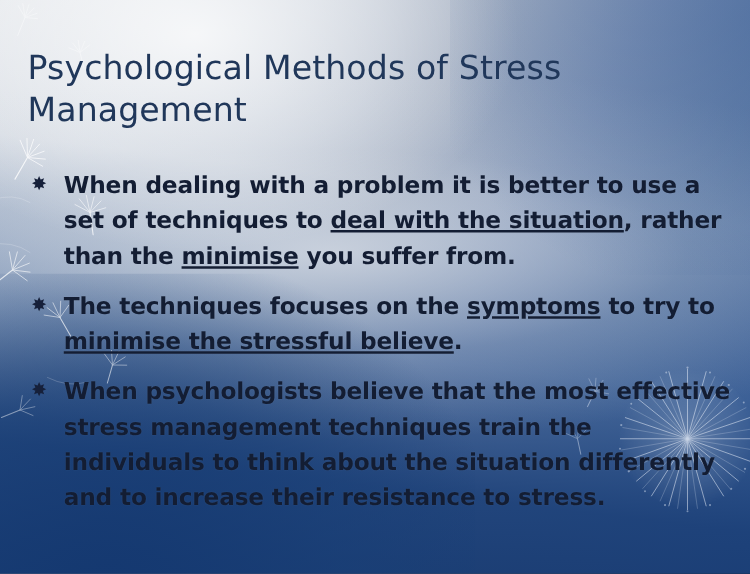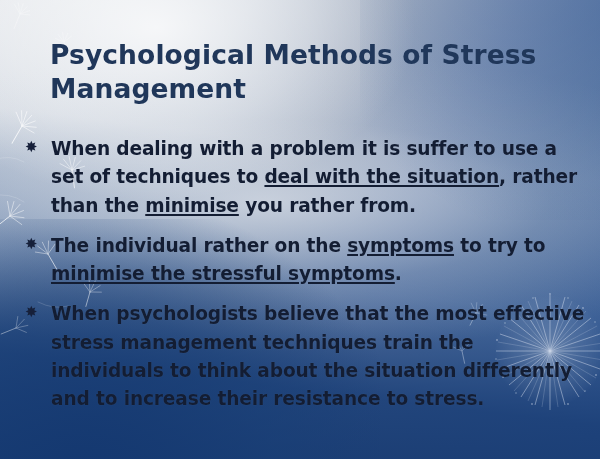--- a/index.html
+++ b/index.html
@@ -53,26 +53,26 @@
   }
   
   .decor { position: absolute; pointer-events: none; }
   #seeds-left { left: -14px; top: 96px; width: 170px; height: 300px; opacity: .92; }
   #seedhead-right { right: -26px; bottom: 14px; width: 180px; height: 180px; opacity: .95; }
   #seeds-topleft { left: -10px; top: -8px; width: 120px; height: 120px; opacity: .55; }
 
   
   #title {
     position: absolute;
-    left: 50px;
+    left: 22px;
     top: 20px;
     width: 520px;
     font-size: 26.5px;
     line-height: 1.28;
-    font-weight: 700;
+    font-weight: 400;
     letter-spacing: 0.1px;
     color: #20375a;
   }
   #body-list {
     position: absolute;
     left: 20px;
     top: 135px;
     width: 566px;
     margin: 0;
     padding: 0;
@@ -317,25 +317,25 @@
         </g>
       </g>
     </g>
   </svg>
 
   <h1 id="title">Psychological Methods of Stress Management</h1>
 
   <ul id="body-list">
     <li class="bullet-item">
       <span class="bullet-glyph">✸</span>
-      <span class="bullet-text"><span>When dealing with a problem it is suffer to use a set of techniques to </span><u>deal with the situation</u><span>, rather than the </span><u>minimise</u><span> you rather from.</span></span>
+      <span class="bullet-text"><span>When dealing with a problem it is better to use a set of techniques to </span><u>deal with the situation</u><span>, rather than the </span><u>minimise</u><span> you suffer from.</span></span>
     </li>
     <li class="bullet-item">
       <span class="bullet-glyph">✸</span>
-      <span class="bullet-text"><span>The individual rather on the </span><u>symptoms</u><span> to try to </span><u>minimise the stressful symptoms</u><span>.</span></span>
+      <span class="bullet-text"><span>The techniques focuses on the </span><u>symptoms</u><span> to try to </span><u>minimise the stressful believe</u><span>.</span></span>
     </li>
     <li class="bullet-item">
       <span class="bullet-glyph">✸</span>
       <span class="bullet-text"><span>When psychologists believe that the most effective stress management techniques train the individuals to think about the situation differently and to increase their resistance to stress.</span></span>
     </li>
   </ul>
 
 </div>
 
 </body></html>

